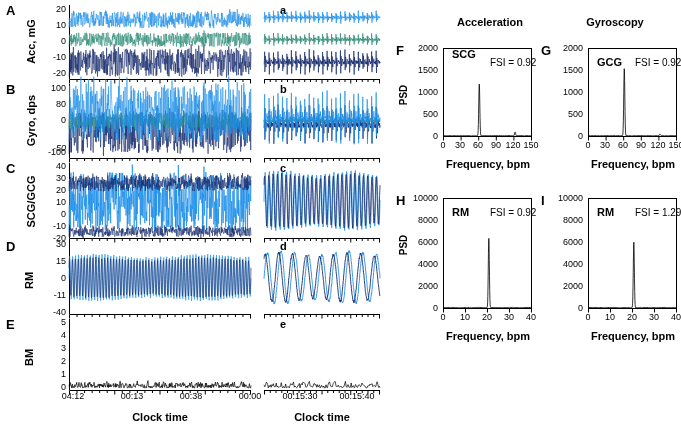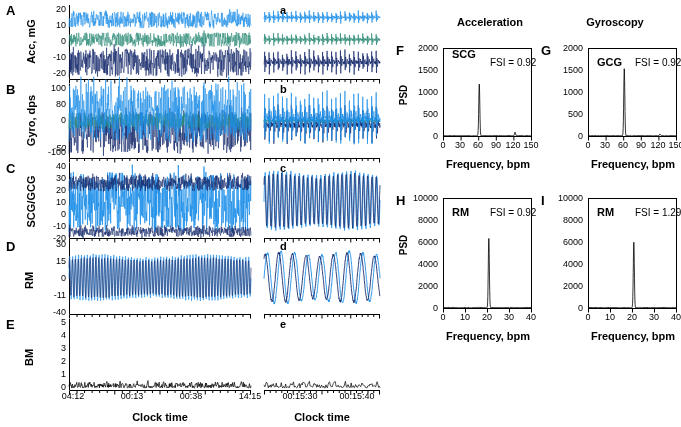--- a/index.html
+++ b/index.html
@@ -382,21 +382,21 @@
         <line x1="104" y1="71.5" x2="104" y2="74" stroke="#000000" stroke-width="1"></line>
         <line x1="109.75" y1="71.5" x2="109.75" y2="74" stroke="#000000" stroke-width="1"></line>
         <line x1="115.5" y1="71.5" x2="115.5" y2="75.5" stroke="#000000" stroke-width="1"></line>
       </g>
       <path d="M0.00 65.87L0.72 67.79L1.44 66.56L2.16 63.43L2.88 63.55L3.60 65.41L4.32 68.85L5.04 66.62L5.76 67.80L6.48 65.86L7.20 68.29L7.93 65.58L8.65 66.63L9.37 64.68L10.09 67.54L10.81 67.71L11.53 67.60L12.25 64.04L12.97 67.94L13.69 67.16L14.41 68.32L15.13 68.33L15.85 67.50L16.57 67.40L17.29 63.66L18.01 67.60L18.73 68.87L19.45 67.33L20.17 68.52L20.89 68.78L21.61 64.98L22.34 68.54L23.06 68.59L23.78 67.46L24.50 67.81L25.22 68.86L25.94 66.69L26.66 64.70L27.38 64.94L28.10 66.09L28.82 64.61L29.54 62.91L30.26 68.20L30.98 66.98L31.70 68.03L32.42 68.68L33.14 68.43L33.86 66.48L34.58 66.24L35.30 64.40L36.02 68.94L36.75 65.56L37.47 64.59L38.19 66.03L38.91 63.14L39.63 63.57L40.35 63.95L41.07 64.50L41.79 68.14L42.51 67.91L43.23 67.53L43.95 64.97L44.67 63.71L45.39 62.29L46.11 66.96L46.83 67.21L47.55 67.17L48.27 68.10L48.99 67.71L49.71 64.79L50.43 64.48L51.16 66.10L51.88 65.42L52.60 68.26L53.32 65.61L54.04 67.95L54.76 67.03L55.48 65.81L56.20 68.86L56.92 67.75L57.64 66.25L58.36 67.93L59.08 68.46L59.80 67.02L60.52 68.95L61.24 68.92L61.96 65.80L62.68 68.05L63.40 68.83L64.12 65.51L64.84 63.38L65.57 62.85L66.29 65.97L67.01 67.63L67.73 67.60L68.45 67.50L69.17 64.48L69.89 63.82L70.61 62.51L71.33 62.74L72.05 67.31L72.77 67.55L73.49 67.42L74.21 66.06L74.93 67.92L75.65 68.06L76.37 67.48L77.09 67.05L77.81 68.62L78.53 68.67L79.25 67.76L79.98 67.56L80.70 64.76L81.42 62.35L82.14 67.21L82.86 68.36L83.58 65.91L84.30 65.81L85.02 68.39L85.74 68.23L86.46 68.21L87.18 63.93L87.90 68.43L88.62 67.29L89.34 66.64L90.06 68.62L90.78 68.32L91.50 65.52L92.22 66.61L92.94 68.31L93.66 68.23L94.39 66.13L95.11 65.61L95.83 66.21L96.55 67.80L97.27 66.61L97.99 64.00L98.71 65.57L99.43 66.14L100.15 66.54L100.87 66.89L101.59 68.47L102.31 68.73L103.03 68.93L103.75 66.91L104.47 66.78L105.19 67.07L105.91 65.07L106.63 66.00L107.35 65.07L108.07 64.62L108.80 67.64L109.52 66.82L110.24 66.29L110.96 67.46L111.68 67.77L112.40 65.14L113.12 62.71L113.84 65.21L114.56 68.34L115.28 67.23L116.00 68.81" fill="none" stroke="#000000" stroke-width="0.7" stroke-linejoin="round"></path>
     </svg>
 
   <div class="abs xtick" style="left:51px;top:392px;width:44px;">04:12</div>
   <div class="abs xtick" style="left:110px;top:392px;width:44px;">00:13</div>
   <div class="abs xtick" style="left:169px;top:392px;width:44px;">00:38</div>
-  <div class="abs xtick" style="left:228px;top:392px;width:44px;">14:15</div>
+  <div class="abs xtick" style="left:228px;top:392px;width:44px;">00:00</div>
   <div class="abs axtitle" style="left:100px;top:411px;width:120px;">Clock time</div>
 
   <div class="abs xtick" style="left:270px;top:392px;width:60px;">00:15:30</div>
   <div class="abs xtick" style="left:327px;top:392px;width:60px;">00:15:40</div>
   <div class="abs axtitle" style="left:262px;top:411px;width:120px;">Clock time</div>
 
   <div class="abs coltitle" style="left:425px;top:16px;width:130px;">Acceleration</div>
   <div class="abs coltitle" style="left:555px;top:16px;width:120px;">Gyroscopy</div>
 
   <div class="abs panel-letter" style="left:396px;top:44px;">F</div>

